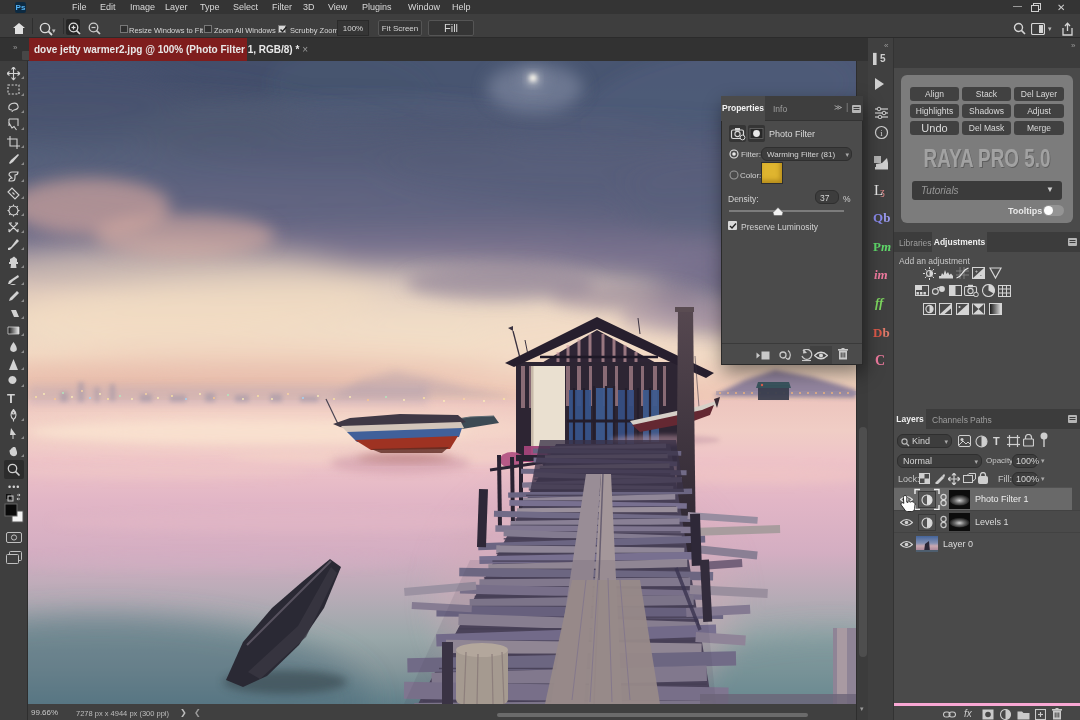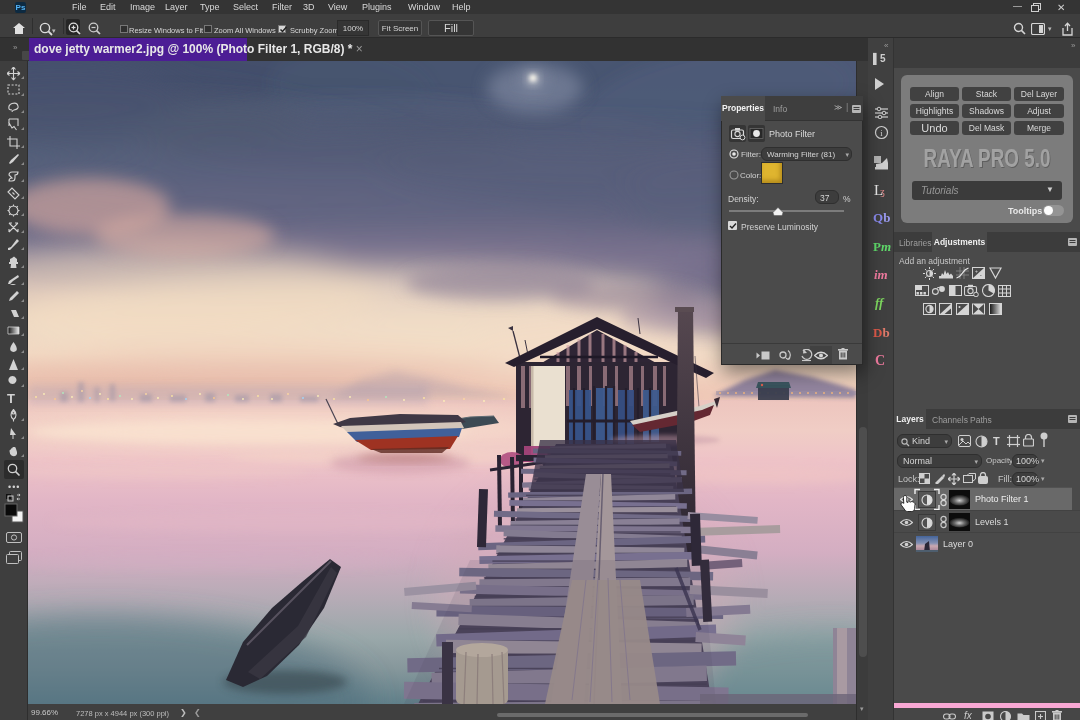--- a/index.html
+++ b/index.html
@@ -4,21 +4,21 @@
 <style>
 html,body{margin:0;padding:0;width:1080px;height:720px;overflow:hidden;background:#3d3d3d;
 font-family:"Liberation Sans",sans-serif;-webkit-font-smoothing:antialiased;}
 *{box-sizing:border-box;}
 .abs{position:absolute;}
 #menubar{position:absolute;left:0;top:0;width:1080px;height:14px;background:#343434;color:#d8d8d8;font-size:9px;}
 #menubar .mi{position:absolute;top:0px;line-height:15px;}
 #pslogo{position:absolute;left:15px;top:2px;width:11px;height:11px;background:#0d2a41;color:#53b2f5;font-size:8px;font-weight:bold;text-align:center;line-height:12px;border-radius:2px;}
 #optbar{position:absolute;left:0;top:14px;width:1080px;height:24px;background:#3e3e3e;border-bottom:1px solid #2b2b2b;color:#d6d6d6;font-size:10px;}
 #tabbar{position:absolute;left:0;top:38px;width:868px;height:23px;background:#323232;}
-#doctab{position:absolute;left:29px;top:38px;width:218px;height:23px;background:#4c1d95;color:#e8e8e8;font-size:12px;font-weight:bold;line-height:23px;padding-left:5px;white-space:nowrap;}
+#doctab{position:absolute;left:29px;top:38px;width:218px;height:23px;background:#7f1d1d;color:#e8e8e8;font-size:10px;font-weight:bold;line-height:23px;padding-left:5px;white-space:nowrap;}
 #toolbar{position:absolute;left:0;top:61px;width:28px;height:659px;background:#3e3e3e;border-right:1px solid #2e2e2e;}
 #statusbar{position:absolute;left:28px;top:704px;width:828px;height:16px;background:#404040;color:#c9c9c9;font-size:9px;}
 #vscroll{position:absolute;left:856px;top:61px;width:12px;height:659px;background:#3c3c3c;border-left:1px solid #2e2e2e;}
 #rightbase{position:absolute;left:868px;top:38px;width:212px;height:682px;background:#404040;}
 .tabsrow{position:absolute;background:#3c3c3c;color:#9e9e9e;font-size:8px;}
 .panelbody{position:absolute;background:#4a4a4a;}
 .combo{position:absolute;background:#3d3d3d;border:1px solid #2f2f2f;border-radius:6px;color:#d5d5d5;}
 .chk{display:inline-block;width:8px;height:8px;background:#2f2f2f;border:1px solid #777;}
 svg{display:block;}
 </style>
@@ -963,21 +963,21 @@
               </defs>
               <rect width="22" height="16" fill="url(#lth)"></rect>
               <path d="M9 8 L13 5 L14 16 L8 16 Z" fill="#2a2636"></path>
               <rect x="0" y="14" width="22" height="2" fill="#4e5e6e"></rect>
             </svg>
        </div>
        <div class="abs" style="left:49px;top:6px;color:#dcdcdc;">Layer 0</div>
      </div>
    </div>
 
-   <div class="abs" style="left:0px;top:274px;width:186px;height:17px;background:#464646;border-top:5px solid #f9a8d4;">
+   <div class="abs" style="left:0px;top:274px;width:186px;height:17px;background:#464646;border-top:3px solid #f9a8d4;">
      <svg class="abs" style="left:49px;top:5px" width="13" height="7">
           <g fill="none" stroke="#c9c9c9" stroke-width="1.1">
             <rect x="0.5" y="1" width="6.5" height="5" rx="2.5"></rect>
             <rect x="6" y="1" width="6.5" height="5" rx="2.5"></rect>
           </g>
         </svg>
      <div class="abs" style="left:70px;top:2px;color:#c9c9c9;font-size:10px;font-style:italic;">fx</div>
      <svg class="abs" style="left:88px;top:3px" width="12" height="11">
           <rect x="0.5" y="0.5" width="11" height="10" fill="#c9c9c9"></rect>
           <circle cx="6" cy="5.5" r="2.8" fill="#464646"></circle>

